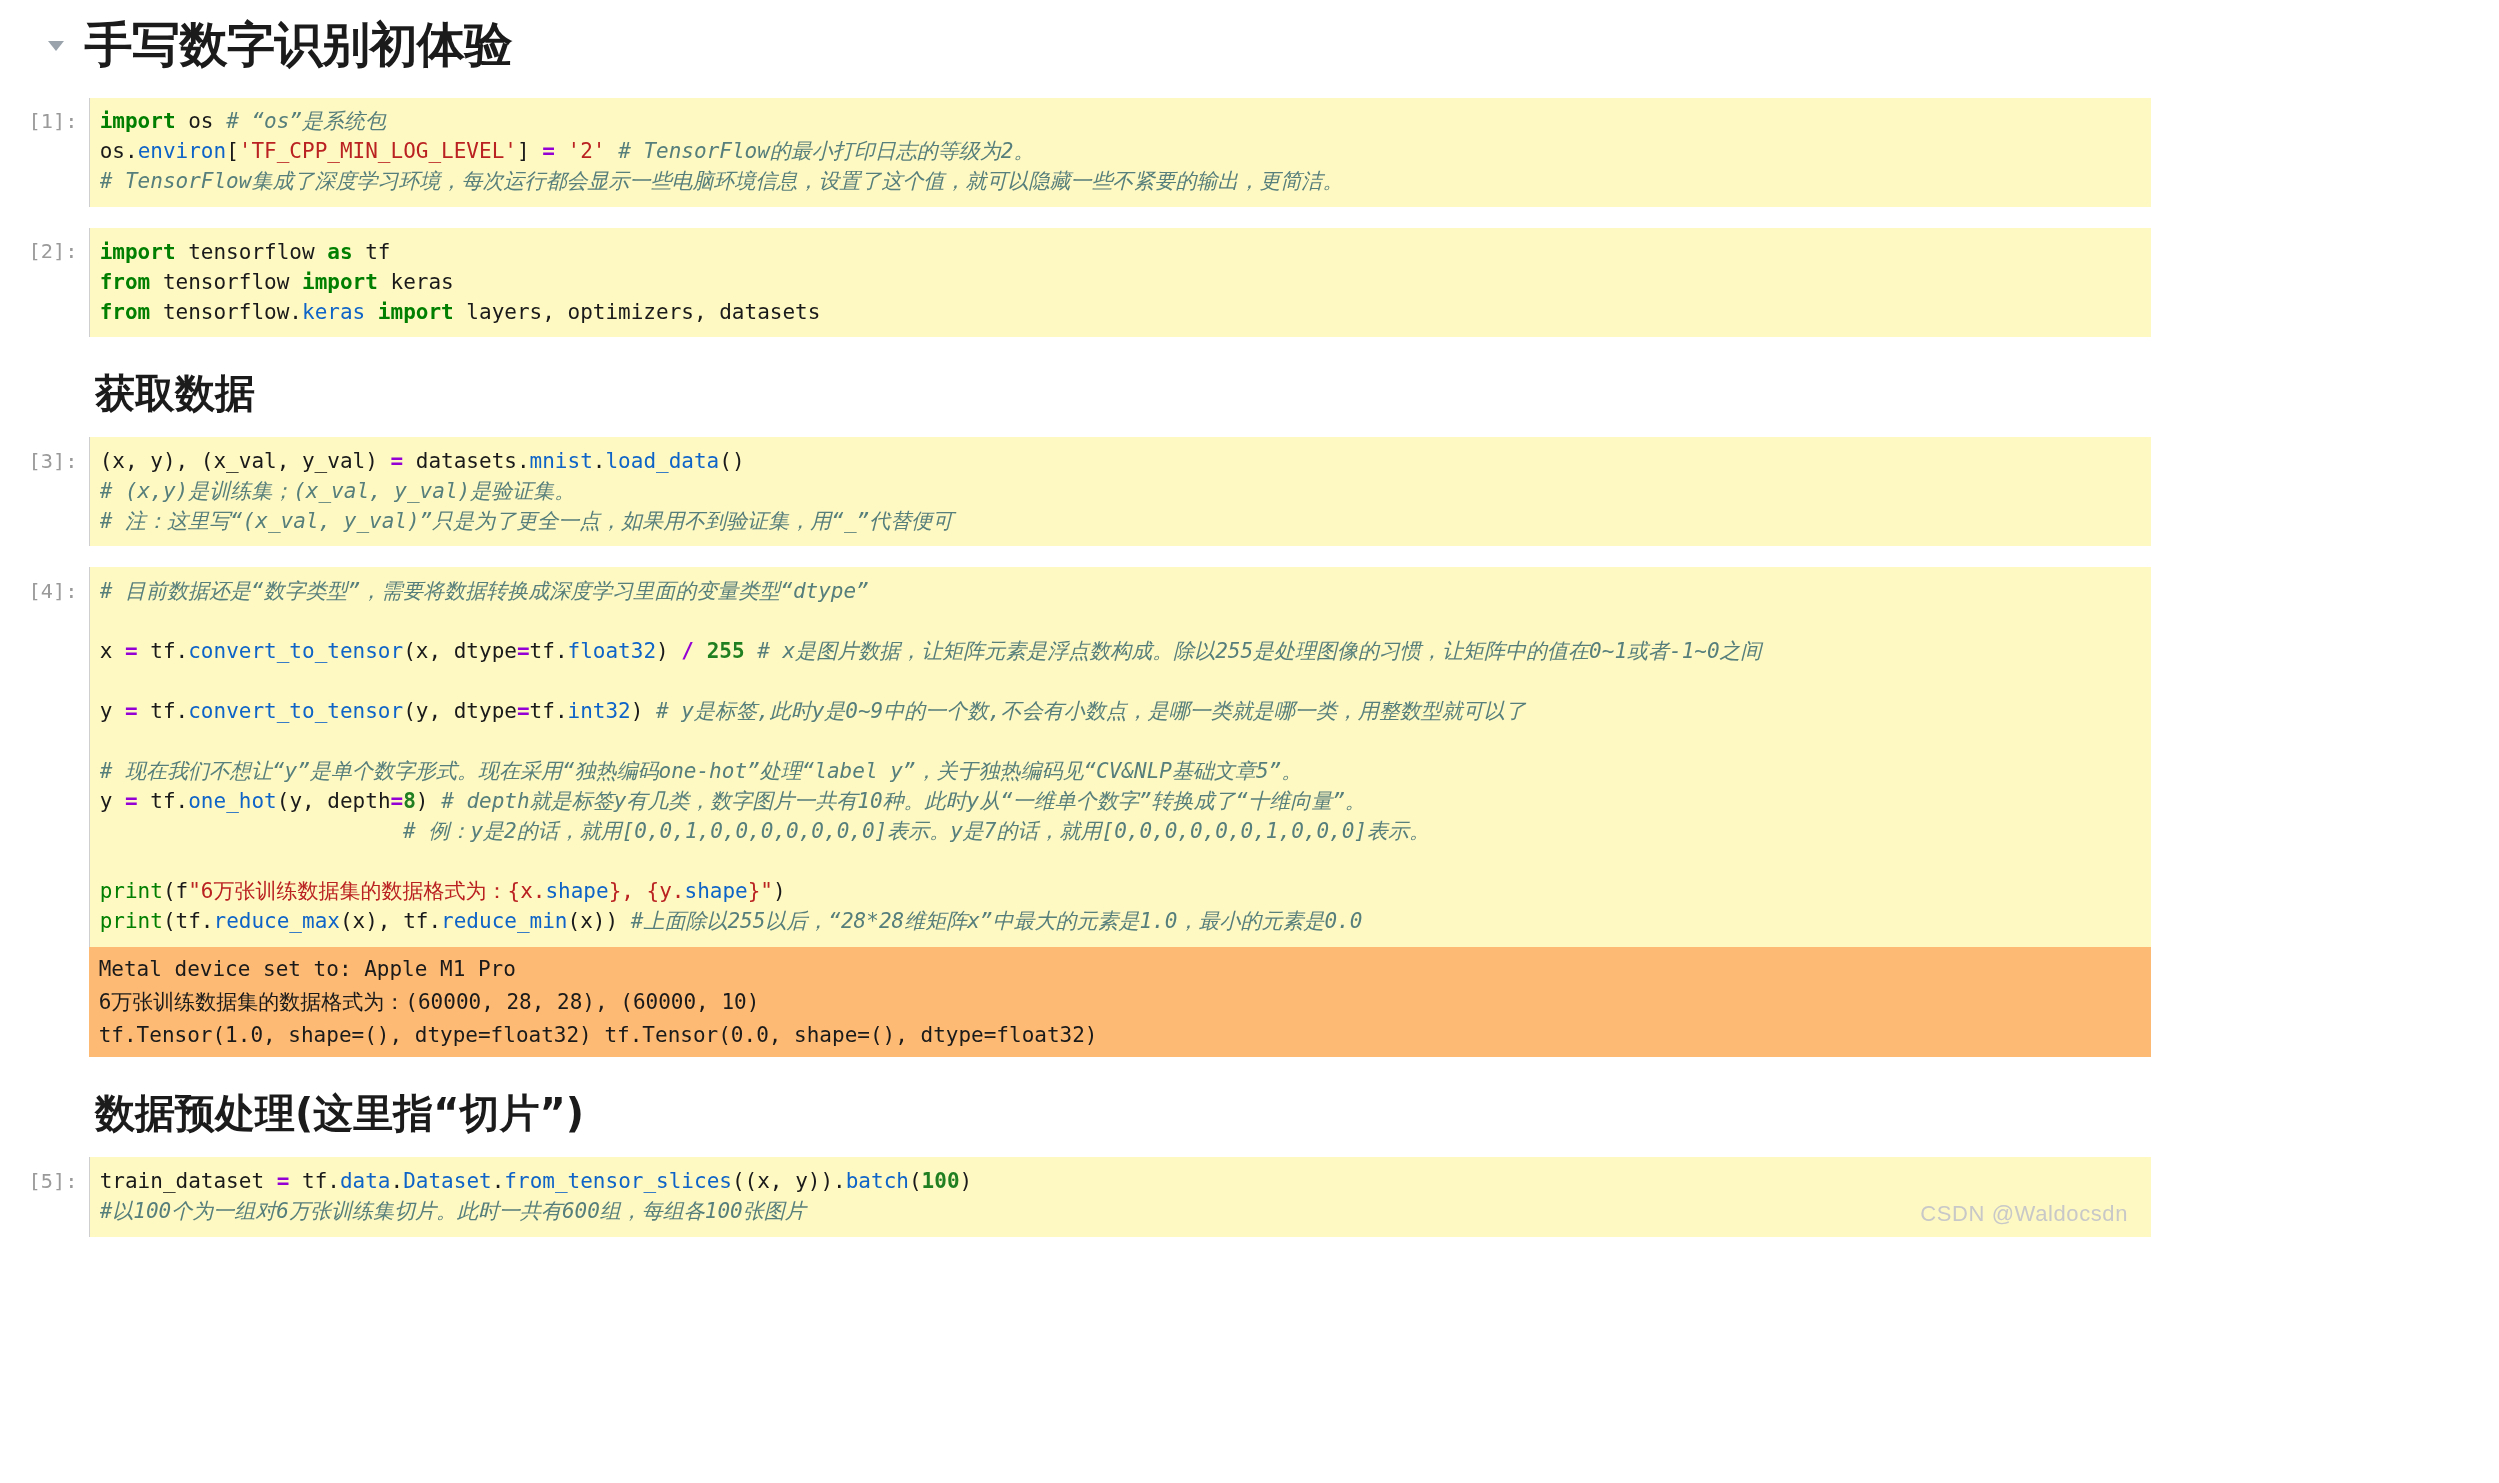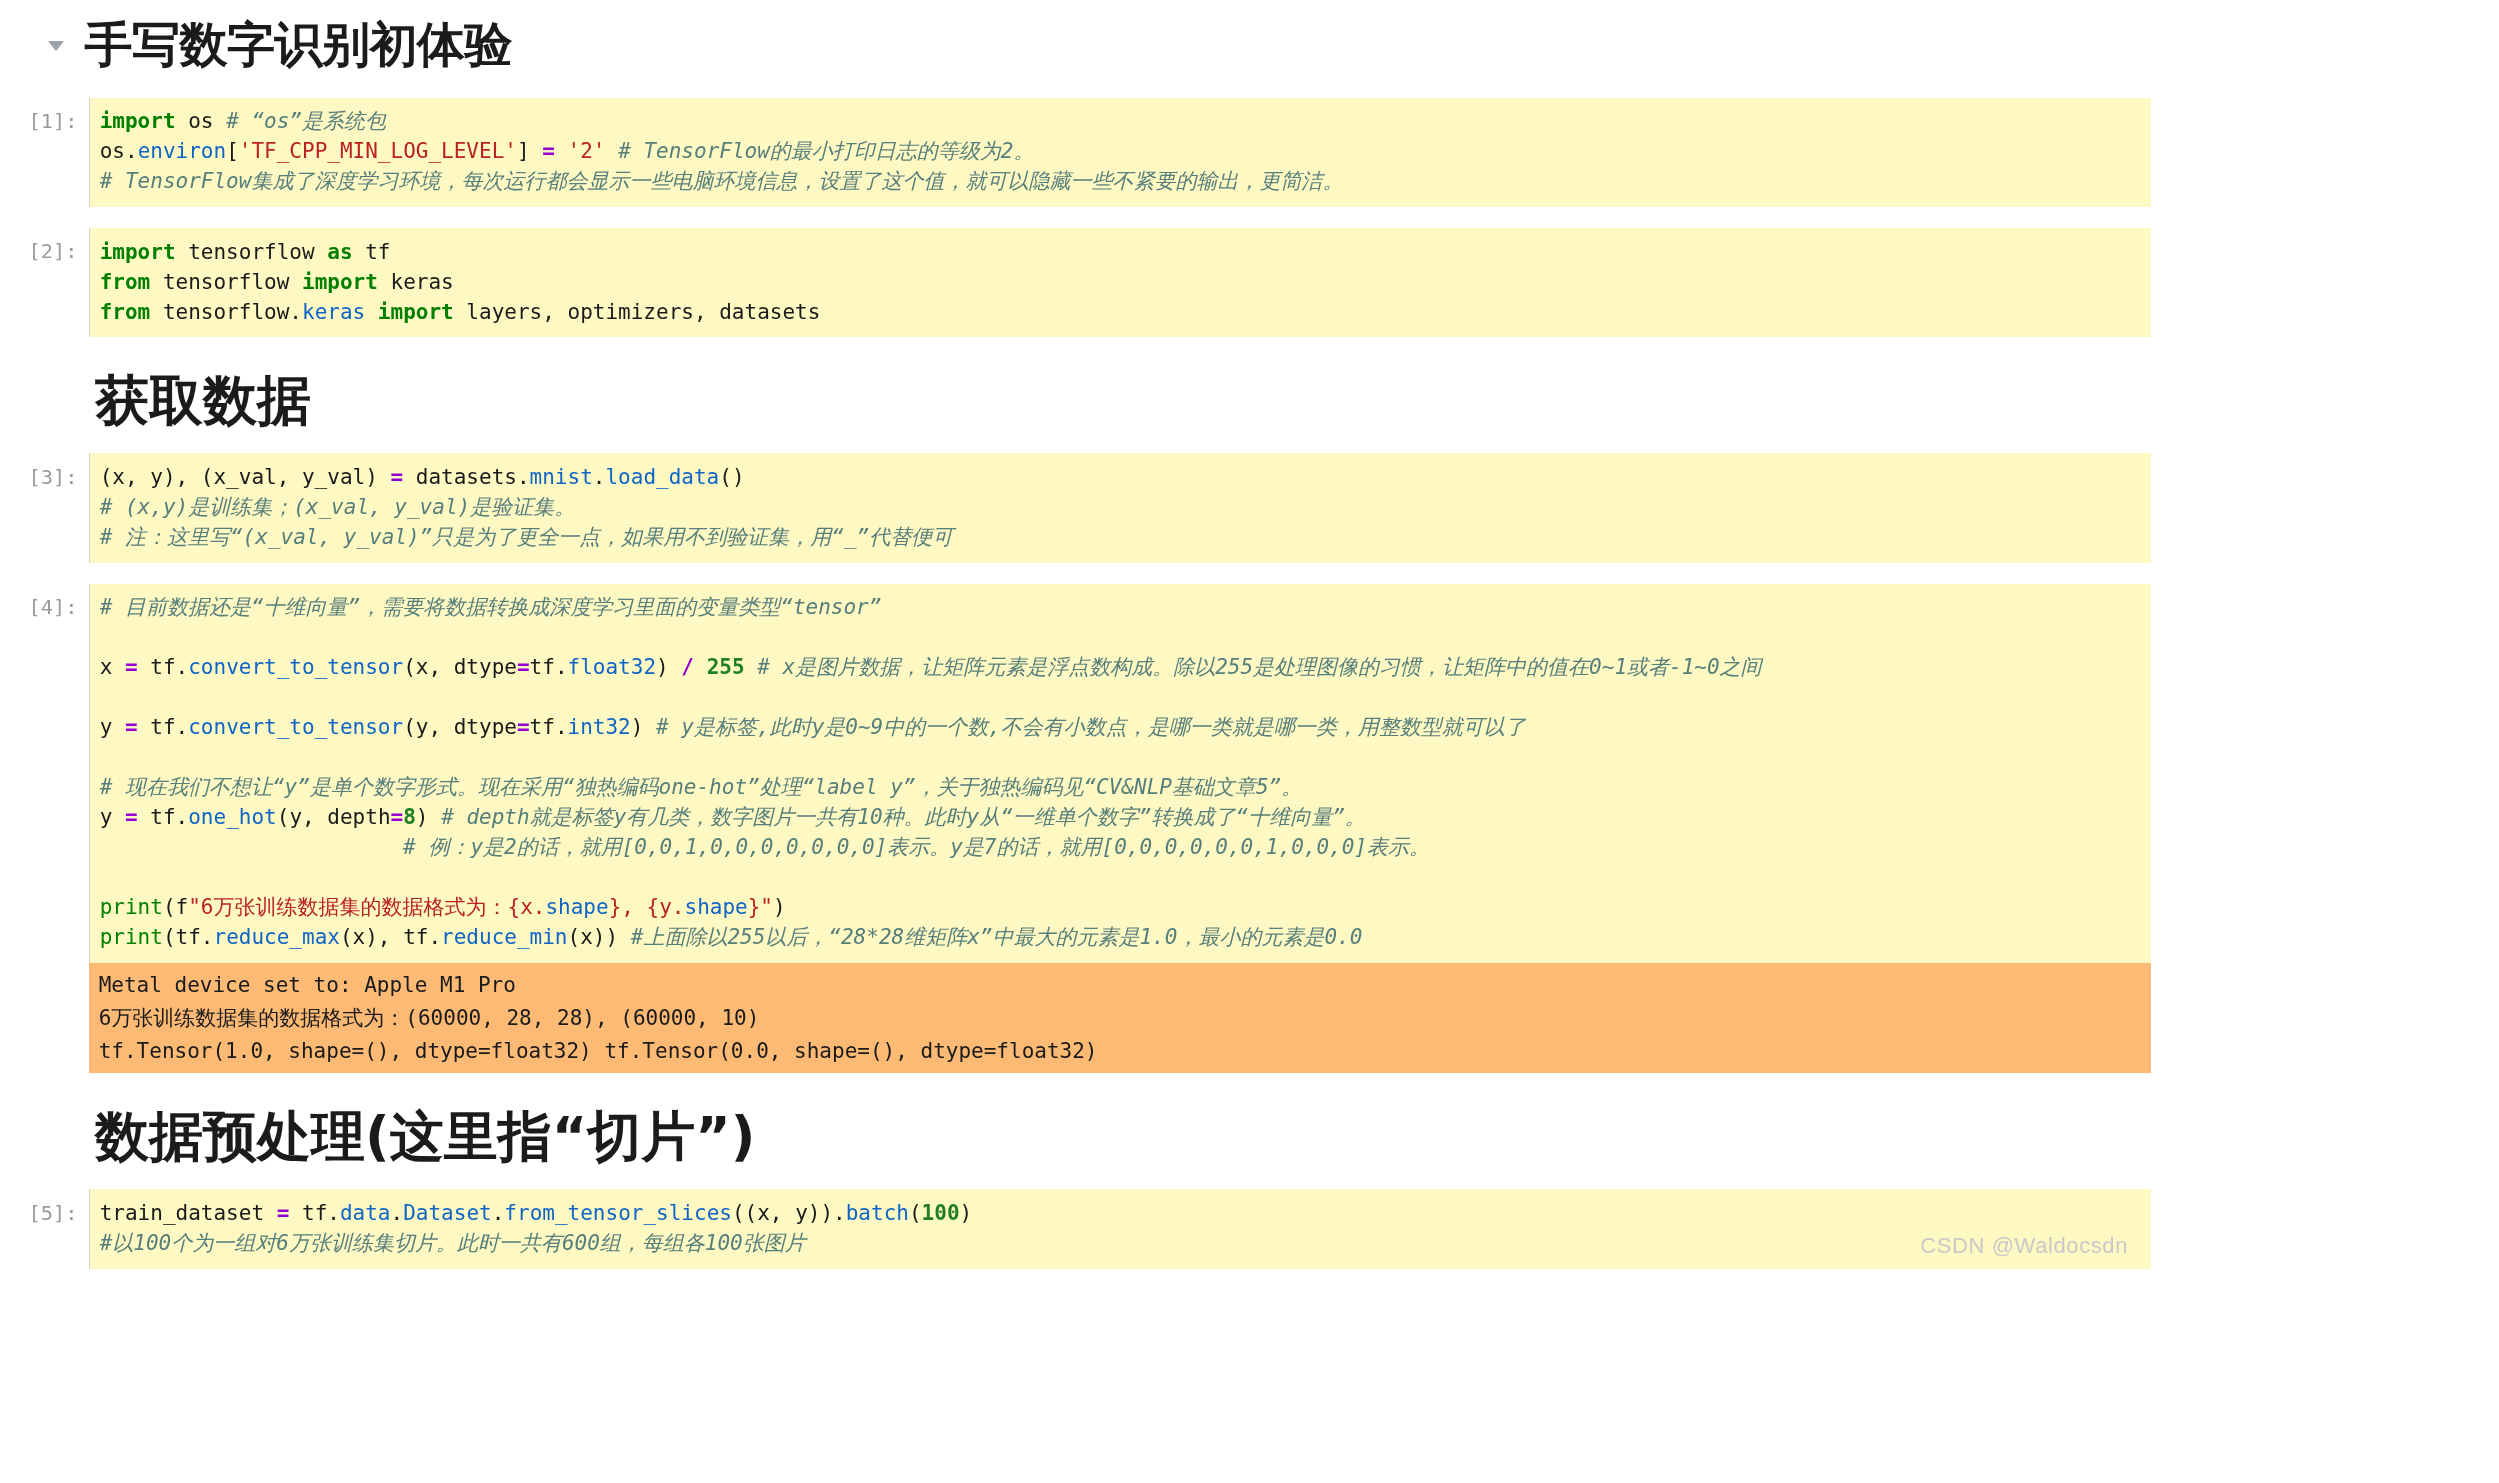--- a/index.html
+++ b/index.html
@@ -51,21 +51,21 @@
     font-weight: 700;
     font-size: 48px;
     line-height: 1.15;
     color: #1b1b1b;
     letter-spacing: -0.5px;
     margin: 17.4px 0 25px 0;
   }
   .h2-title {
     font-family: "DejaVu Sans", sans-serif;
     font-weight: 700;
-    font-size: 54px;
+    font-size: 40px;
     line-height: 1.15;
     color: #1b1b1b;
     margin: 33px 0 21px 95px;
   }
 
   
   .cell {
     display: flex;
     align-items: flex-start;
     width: 100%;
@@ -177,21 +177,21 @@
     <div class="input-area">
       <div class="code"><span class="pl">(x, y), (x_val, y_val) </span><span class="op">=</span><span class="pl"> datasets.</span><span class="fn">mnist</span><span class="pl">.</span><span class="fn">load_data</span><span class="pl">()</span>
 <span class="cm"># (x,y)是训练集；(x_val, y_val)是验证集。</span>
 <span class="cm"># 注：这里写“(x_val, y_val)”只是为了更全一点，如果用不到验证集，用“_”代替便可</span></div>
     </div>
   </div>
 
   <div class="cell" style="margin-bottom:0;">
     <div class="prompt">[4]:</div>
     <div class="input-area">
-      <div class="code"><span class="cm"># 目前数据还是“十维向量”，需要将数据转换成深度学习里面的变量类型“tensor”</span>
+      <div class="code"><span class="cm"># 目前数据还是“数字类型”，需要将数据转换成深度学习里面的变量类型“dtype”</span>
 <span class="blank"></span><span class="pl">x </span><span class="op">=</span><span class="pl"> tf.</span><span class="fn">convert_to_tensor</span><span class="pl">(x, dtype</span><span class="op">=</span><span class="pl">tf.</span><span class="fn">float32</span><span class="pl">) </span><span class="op">/</span><span class="pl"> </span><span class="num">255</span><span class="cm"> # x是图片数据，让矩阵元素是浮点数构成。除以255是处理图像的习惯，让矩阵中的值在0~1或者-1~0之间</span>
 <span class="blank"></span><span class="pl">y </span><span class="op">=</span><span class="pl"> tf.</span><span class="fn">convert_to_tensor</span><span class="pl">(y, dtype</span><span class="op">=</span><span class="pl">tf.</span><span class="fn">int32</span><span class="pl">) </span><span class="cm"># y是标签,此时y是0~9中的一个数,不会有小数点，是哪一类就是哪一类，用整数型就可以了</span>
 <span class="blank"></span><span class="cm"># 现在我们不想让“y”是单个数字形式。现在采用“独热编码one-hot”处理“label y”，关于独热编码见“CV&amp;NLP基础文章5”。</span>
 <span class="pl">y </span><span class="op">=</span><span class="pl"> tf.</span><span class="fn">one_hot</span><span class="pl">(y, depth</span><span class="op">=</span><span class="num">8</span><span class="pl">) </span><span class="cm"># depth就是标签y有几类，数字图片一共有10种。此时y从“一维单个数字”转换成了“十维向量”。</span>
 <span class="cm">                        # 例：y是2的话，就用[0,0,1,0,0,0,0,0,0,0]表示。y是7的话，就用[0,0,0,0,0,0,1,0,0,0]表示。</span>
 <span class="blank"></span><span class="bif">print</span><span class="pl">(f</span><span class="str">"6万张训练数据集的数据格式为：{x.</span><span class="fn">shape</span><span class="str">}, {y.</span><span class="fn">shape</span><span class="str">}"</span><span class="pl">)</span>
 <span class="bif">print</span><span class="pl">(tf.</span><span class="fn">reduce_max</span><span class="pl">(x), tf.</span><span class="fn">reduce_min</span><span class="pl">(x)) </span><span class="cm">#上面除以255以后，“28*28维矩阵x”中最大的元素是1.0，最小的元素是0.0</span></div>
     </div>
   </div>
 

